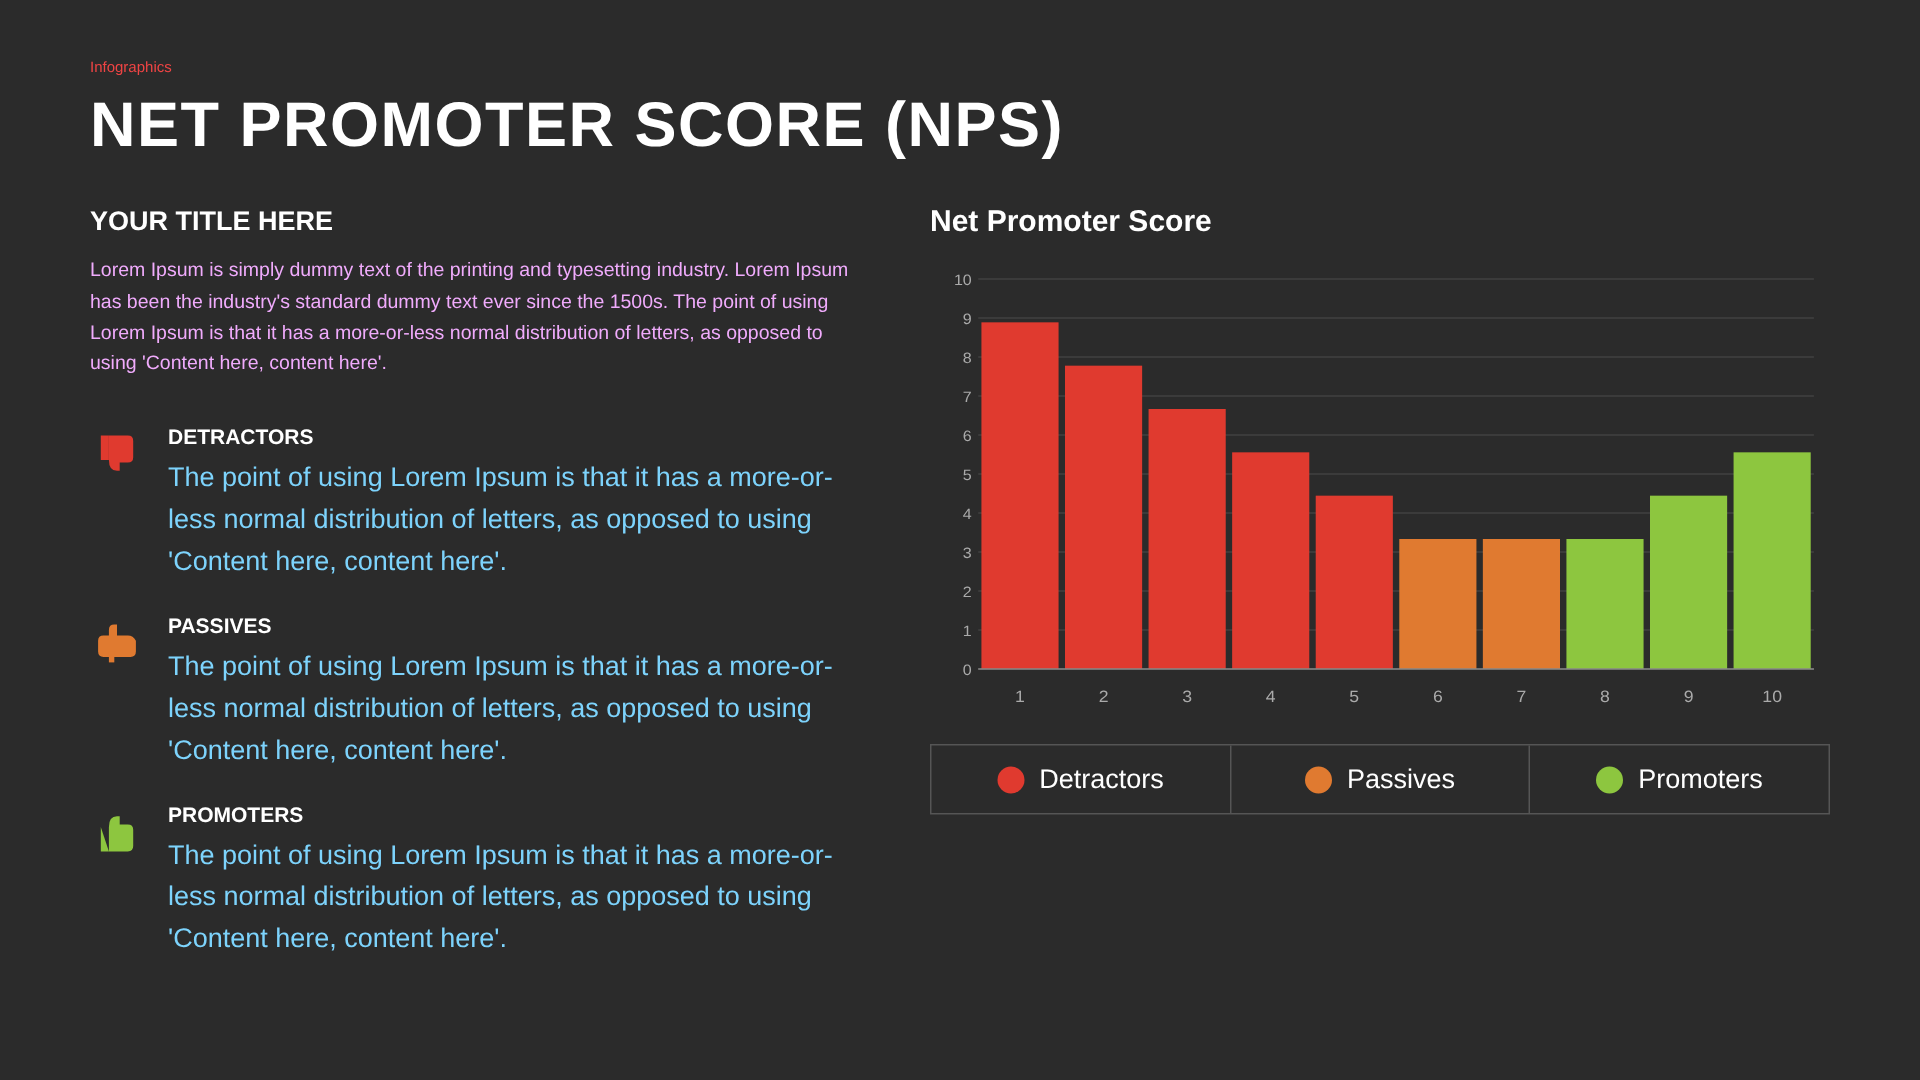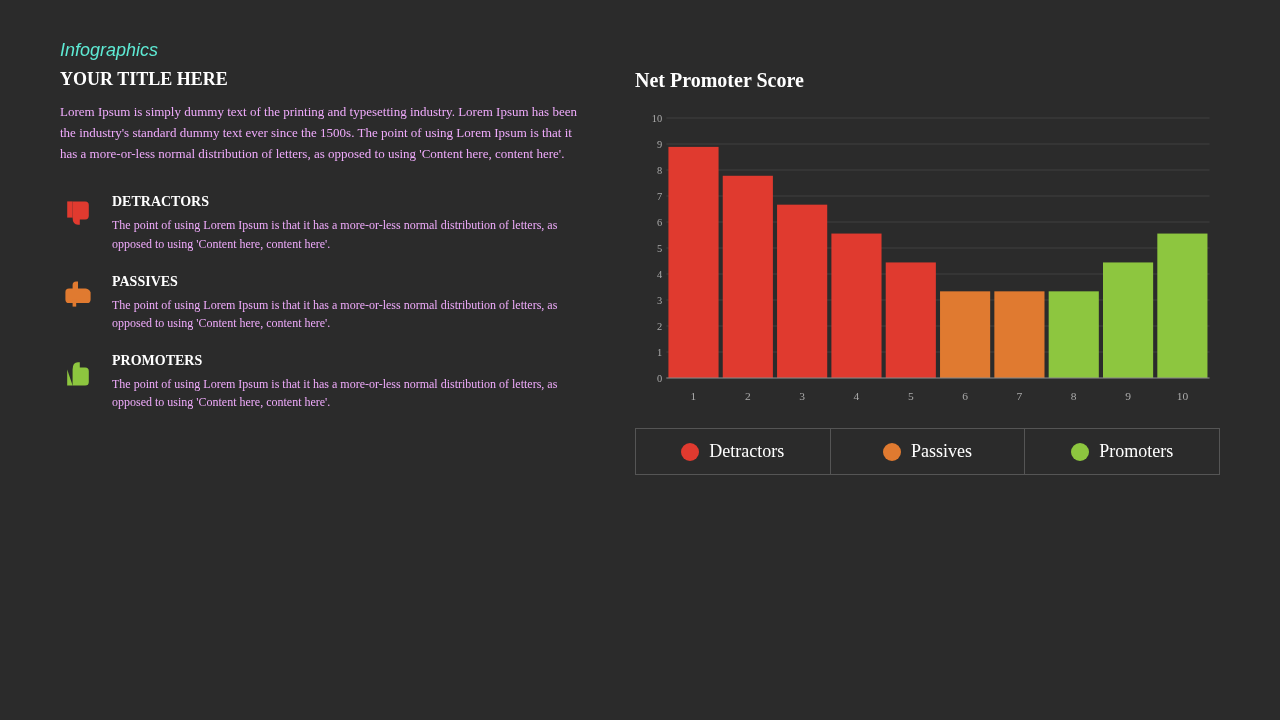--- a/index.html
+++ b/index.html
@@ -11,37 +11,35 @@
       overflow: hidden;
       color: #fff;
     }
     .slide {
       width: 1280px;
       height: 720px;
       position: relative;
       padding: 40px 60px;
     }
     .tag-infographics {
-      color: #5eead4;
-      font-size: 18px;
+      color: #ef4444;
+      font-size: 10px;
       margin-bottom: 8px;
-      font-style: italic;
     }
     .main-title {
       font-size: 42px;
       font-weight: 900;
       color: #ffffff;
       text-transform: uppercase;
       margin-bottom: 30px;
       letter-spacing: 1px;
     }
     .content-area {
       display: flex;
-      gap: 55px;
-      font-family: Liberation Serif, serif;
+      gap: 40px;
     }
     .left-panel {
       width: 520px;
       flex-shrink: 0;
     }
     .section-title {
       font-size: 18px;
       font-weight: 800;
       color: #ffffff;
       margin-bottom: 12px;
@@ -65,22 +63,22 @@
       margin-top: 2px;
     }
     .category-content {}
     .category-title {
       font-size: 14px;
       font-weight: 800;
       color: #ffffff;
       margin-bottom: 6px;
     }
     .category-desc {
-      font-size: 12px;
-      color: #f0abfc;
+      font-size: 18px;
+      color: #7dd3fc;
       line-height: 1.55;
     }
     .right-panel {
       flex: 1;
     }
     .chart-title {
       font-size: 20px;
       font-weight: 700;
       color: #ffffff;
       text-align: left;
@@ -125,20 +123,21 @@
       font-size: 18px;
       font-weight: 500;
       color: #ffffff;
     }
   </style>
 </head>
 <body>
 
 <div class="slide">
   <div class="tag-infographics">Infographics</div>
+  <h1 class="main-title">NET PROMOTER SCORE (NPS)</h1>
 
   <div class="content-area">
 
     <div class="left-panel">
       <div class="section-title">YOUR TITLE HERE</div>
       <div class="section-body">Lorem Ipsum is simply dummy text of the printing and typesetting industry. Lorem Ipsum has been the industry's standard dummy text ever since the 1500s. The point of using Lorem Ipsum is that it has a more-or-less normal distribution of letters, as opposed to using 'Content here, content here'.</div>
 
       <div id="categories-container">
           <div class="category-item">
             <div class="category-icon"><svg viewBox="0 0 40 40" xmlns="http://www.w3.org/2000/svg">

